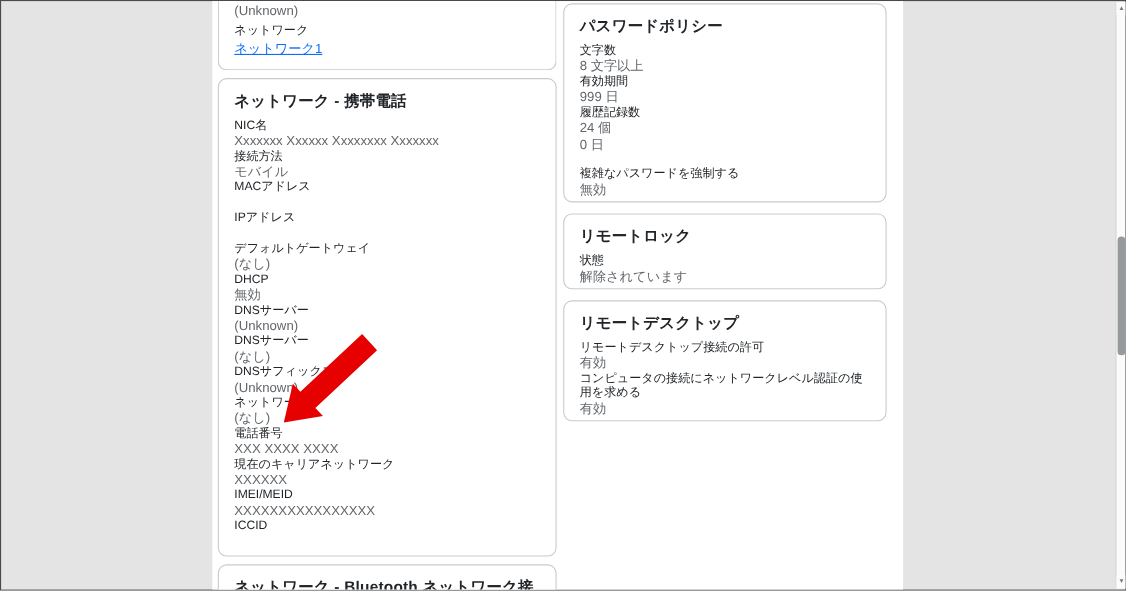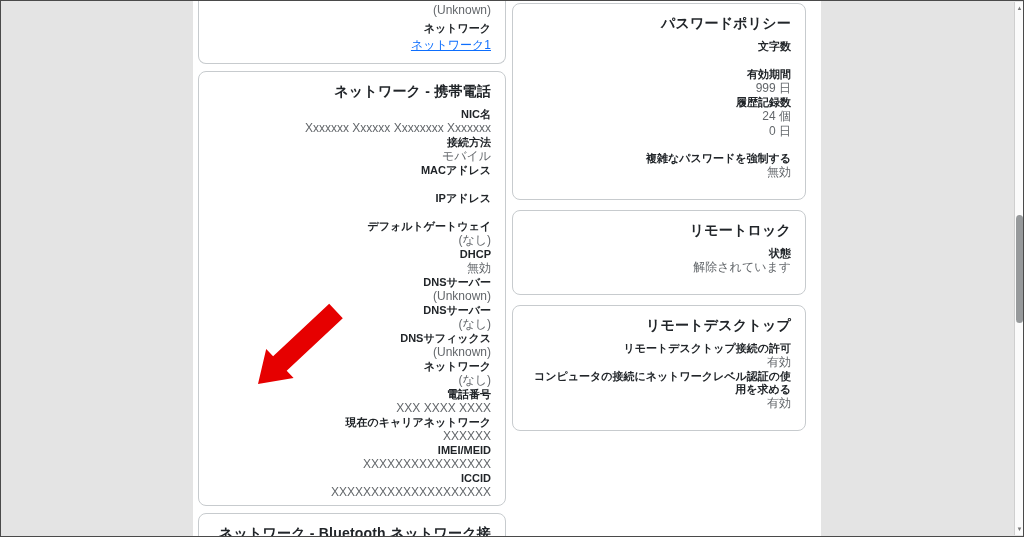--- a/index.html
+++ b/index.html
@@ -9,37 +9,36 @@
   *{box-sizing:border-box; margin:0; padding:0;}
   html,body{width:1024px; height:537px; overflow:hidden;}
   body{font-family:"Liberation Sans","DejaVu Sans",sans-serif;}
   .viewport{
     position:relative; width:1024px; height:537px;
     background:var(--page-bg); border:1px solid #4a4a4a; overflow:hidden;
   }
   .content{
     position:absolute; left:192px; top:0; width:628px; height:537px;
     background:#ffffff;
-    text-align:right;
   }
   .col-left{position:absolute; left:5px; top:0; width:308px;}
   .col-right{position:absolute; left:319px; top:2px; width:294px;}
   .card{
     background:#fff; border:1px solid var(--card-border); border-radius:8px;
     padding:10px 14px 6px 14px; margin-bottom:7px;
   }
-  .col-right .card{margin-bottom:10px; padding-bottom:20px;}
+  .col-right .card{margin-bottom:10px; padding-bottom:4px;}
   .card.cut-top{border-top:none; border-top-left-radius:0; border-top-right-radius:0; padding-top:2px; padding-bottom:10px;}
   .card-title{
     font-size:14px; font-weight:700; color:var(--label);
     line-height:18px; margin-bottom:8px; letter-spacing:0.2px;
   }
   .pair{margin-bottom:1px; min-height:27px;}
   .pair:last-child{margin-bottom:0;}
-  .plabel{font-size:11px; font-weight:700; color:var(--label); line-height:13px;}
+  .plabel{font-size:11px; font-weight:400; color:var(--label); line-height:13px;}
   .pvalue{font-size:12px; color:var(--value); line-height:14px;}
   a.pvalue.link{color:var(--link); display:inline-block; cursor:pointer;}
   .card.partial{height:70px; overflow:hidden;}
   .arrow-svg{position:absolute; left:240px; top:298px; width:110px; height:95px; z-index:5; pointer-events:none;}
   
   .scrollbar{
     position:absolute; left:1013px; top:1px; bottom:1px; width:10px;
     background:#fbfbfb; border-left:1px solid #cfcfcf;
   }
   .scroll-btn{
@@ -132,40 +131,40 @@
               <div class="pvalue">XXXXXX</div>
             </div>
 
             <div class="pair">
               <div class="plabel">IMEI/MEID</div>
               <div class="pvalue">XXXXXXXXXXXXXXXX</div>
             </div>
 
             <div class="pair">
               <div class="plabel">ICCID</div>
-              <div class="pvalue">XXXXXXXXXXXXXXXXXXXX</div>
             </div>
           </div>
       </div>
 
       <div class="card partial">
         <div class="card-title">ネットワーク - Bluetooth ネットワーク接続</div>
 
       </div>
 
     </div>
 
     <div class="col-right">
 
       <div class="card">
         <div class="card-title">パスワードポリシー</div>
         <div>
 
             <div class="pair">
               <div class="plabel">文字数</div>
+              <div class="pvalue">8 文字以上</div>
             </div>
 
             <div class="pair">
               <div class="plabel">有効期間</div>
               <div class="pvalue">999 日</div>
             </div>
 
             <div class="pair">
               <div class="plabel">履歴記録数</div>
               <div class="pvalue">24 個</div>

